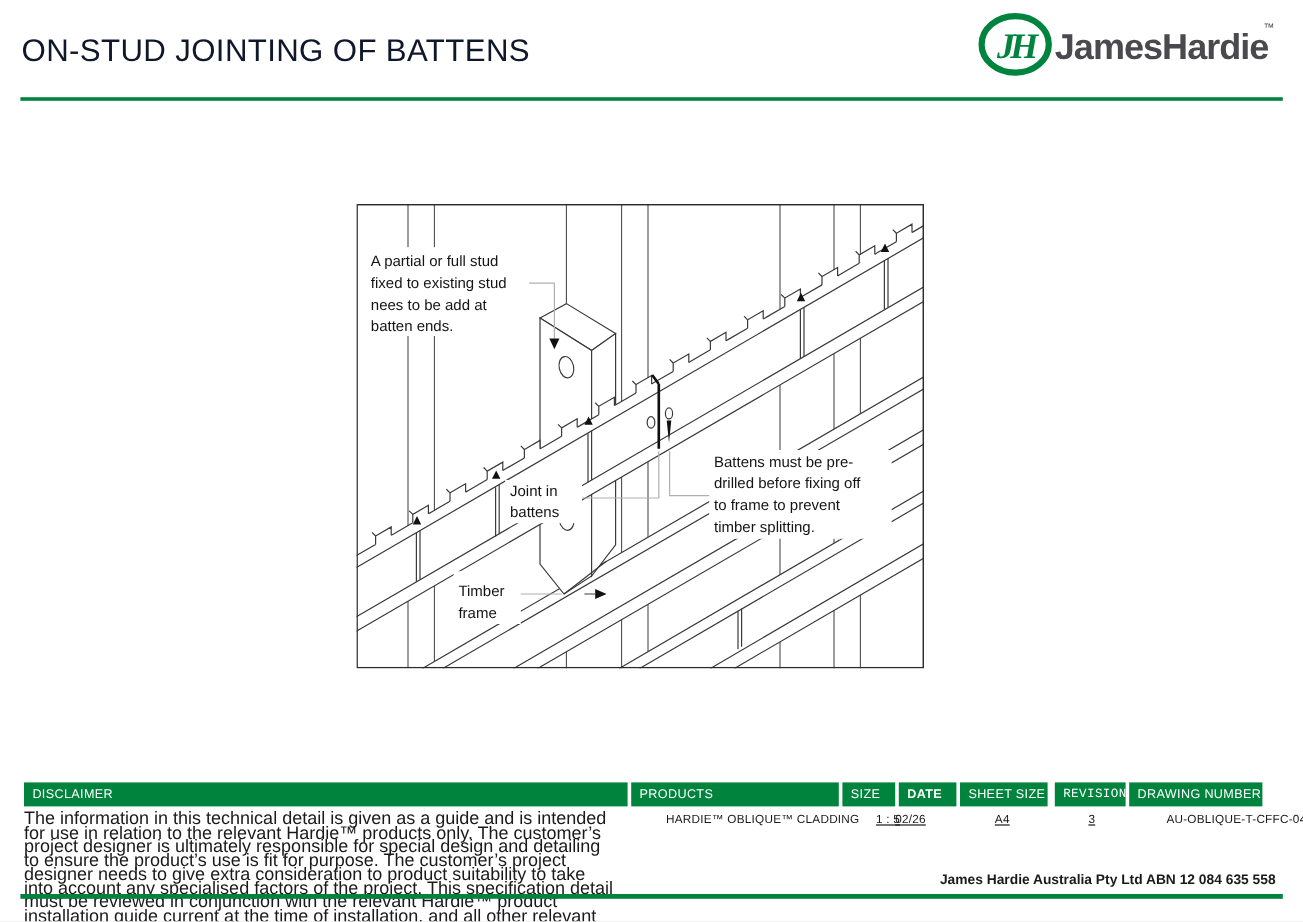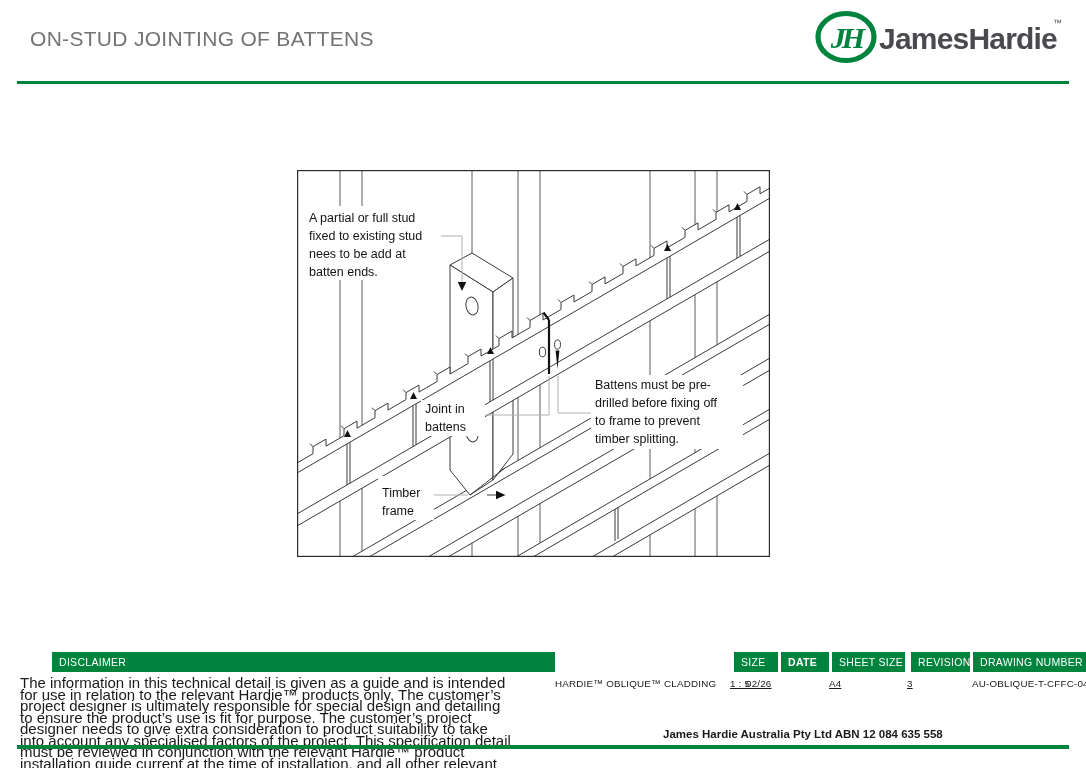--- a/index.html
+++ b/index.html
@@ -1,43 +1,43 @@
 <!DOCTYPE html>
 <html><head>
 <meta charset="utf-8">
 <style>
   html,body{margin:0;padding:0;background:#e8e8e8;}
   #page{position:relative;width:1086px;height:768px;background:#ffffff;overflow:hidden;
         font-family:"Liberation Sans",sans-serif;}
   
-  #title{position:absolute;left:30px;top:27px;font-size:21px;color:#737373;letter-spacing:.3px;}
+  #title{position:absolute;left:18px;top:27px;font-size:26px;color:#0f172a;letter-spacing:.3px;}
   .grule{position:absolute;left:17px;width:1052px;background:#00843D;}
   #rule-top{top:81px;height:3px;}
   #rule-bottom{top:745px;height:4px;}
   #logo{position:absolute;left:815px;top:8px;}
   
   #drawing{position:absolute;left:297px;top:170px;}
   .ln{fill:none;stroke:#3a3a3a;stroke-width:1;}
   .stud{fill:none;stroke:#4a4a4a;stroke-width:.9;}
   .wfill{fill:#fff;stroke:none;}
   .wln{fill:#fff;stroke:#3a3a3a;stroke-width:1;}
   .thick{fill:none;stroke:#111;stroke-width:2.2;}
   .fdark{fill:#111;stroke:none;}
   .lead{fill:none;stroke:#b0b0b0;stroke-width:1;}
   .mask{fill:#fff;stroke:none;}
   .lbl{fill:#141414;stroke:none;font:12.5px "Liberation Sans",sans-serif;}
   .border{fill:none;stroke:#2b2b2b;stroke-width:1.2;}
   
   .fhead{position:absolute;top:652px;height:20px;background:#00843D;color:#fff;
-         font-size:10.5px;line-height:20px;padding-left:7px;box-sizing:border-box;letter-spacing:.3px;margin-left:32px;}
+         font-size:10.5px;line-height:20px;padding-left:7px;box-sizing:border-box;letter-spacing:.3px;}
   .fval{position:absolute;top:678px;font-size:9.8px;color:#1a1a1a;letter-spacing:.2px;padding-left:28px;}
   .center{text-align:left;text-decoration:underline;}
   #disclaimer-text{position:absolute;left:20px;top:677px;width:494px;font-size:15px;
          line-height:11.5px;color:#1a1a1a;}
-  #company-line{position:absolute;left:663px;top:728px;width:400px;text-align:left;
+  #company-line{position:absolute;left:663px;top:728px;width:400px;text-align:right;
          font-size:11.5px;font-weight:bold;color:#1a1a1a;}
 </style>
 </head>
 <body>
 
 <div id="page">
 
   <div id="title">ON-STUD JOINTING OF BATTENS</div>
 
   <svg id="logo" width="262" height="58" viewBox="0 0 262 58">
@@ -123,25 +123,26 @@
         <text class="lbl" x="298" y="219">Battens must be pre-</text>
         <text class="lbl" x="298" y="237">drilled before fixing off</text>
         <text class="lbl" x="298" y="255">to frame to prevent</text>
         <text class="lbl" x="298" y="273">timber splitting.</text>
       </g>
     </g>
     <rect class="border" x="0.6" y="0.6" width="471.8" height="385.8"></rect>
   </svg>
 
   <div class="fhead" style="left:20px;width:503px;">DISCLAIMER</div>
+  <div class="fhead" style="left:526px;width:173px;">PRODUCTS</div>
   <div class="fhead" style="left:702px;width:44px;">SIZE</div>
   <div class="fhead" style="left:749px;width:48px;font-weight:bold;">DATE</div>
   <div class="fhead" style="left:800px;width:73px;">SHEET SIZE</div>
-  <div class="fhead" style="left:879px;width:59px;">REVISION</div>
-  <div class="fhead" style="left:941px;width:125px;">DRAWING NUMBER</div>
+  <div class="fhead" style="left:879px;width:59px;font-family:Liberation Mono, monospace;">REVISION</div>
+  <div class="fhead" style="left:941px;width:111px;">DRAWING NUMBER</div>
 
   <div id="disclaimer-text">The information in this technical detail is given as a guide and is intended for use in relation to the relevant Hardie™ products only. The customer’s project designer is ultimately responsible for special design and detailing to ensure the product’s use is fit for purpose. The customer’s project designer needs to give extra consideration to product suitability to take into account any specialised factors of the project. This specification detail must be reviewed in conjunction with the relevant Hardie™ product installation guide current at the time of installation, and all other relevant Hardie™ product technical literature.</div>
   <div class="fval" style="left:527px;width:172px;">HARDIE™ OBLIQUE™ CLADDING</div>
   <div class="fval center" style="left:702px;width:44px;">1 : 5</div>
   <div class="fval center" style="left:718px;width:48px;">02/26</div>
   <div class="fval center" style="left:801px;width:76px;">A4</div>
   <div class="fval center" style="left:879px;width:59px;">3</div>
   <div class="fval" style="left:944px;width:125px;">AU-OBLIQUE-T-CFFC-048</div>
 
   <div id="company-line">James Hardie Australia Pty Ltd ABN 12 084 635 558</div>

